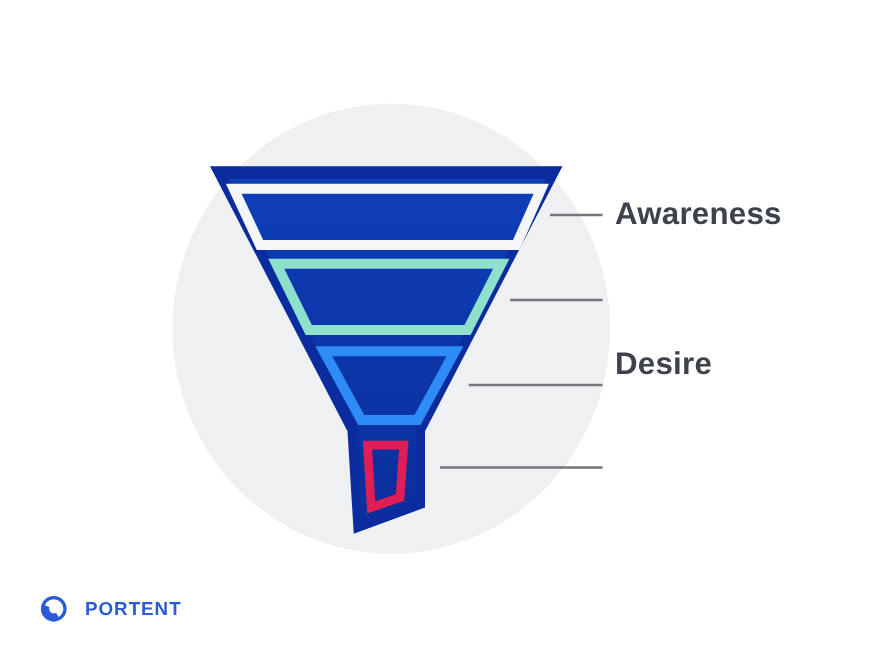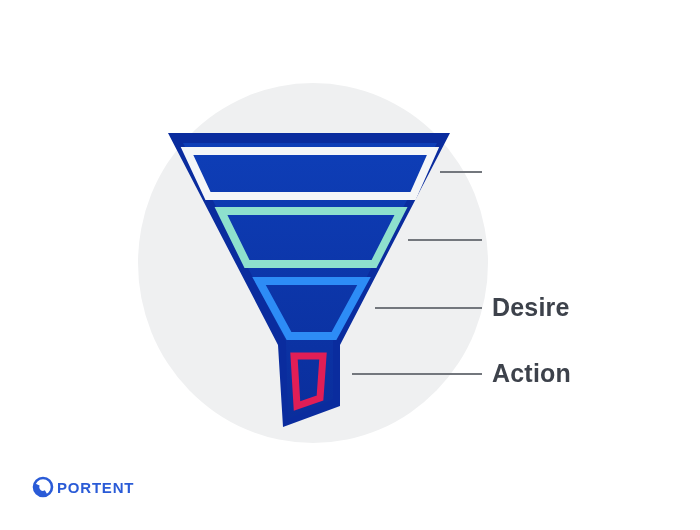--- a/index.html
+++ b/index.html
@@ -21,30 +21,30 @@
     left: 492px;
     transform: translateY(-52%);
     font-size: 25px;
     font-weight: 700;
     color: #3D424B;
     letter-spacing: 0.2px;
     white-space: nowrap;
   }
   .label-awareness { top: 172px; }
   .label-interest  { top: 240px; }
-  .label-desire    { top: 308px; }
+  .label-desire    { top: 292px; }
   .label-action    { top: 374px; }
 
   .logo {
     position: absolute;
     left: 30px;
     top: 474px;
     display: flex;
     align-items: center;
-    gap: 1px;
+    gap: 12px;
   }
   .logo-text {
     font-size: 15px;
     font-weight: 700;
     letter-spacing: 0.8px;
     color: #2A5BD7;
   }
 </style>
 </head>
 <body>
@@ -72,22 +72,22 @@
     <polygon points="259,281 364,281 334,336 289,336" fill="none" stroke-width="8" stroke="#2D8CF6"></polygon>
 
     <polygon points="294,356 323,356 320,398 297,406" fill="none" stroke-width="7" stroke="#E01E56"></polygon>
 
     <line x1="440" y1="172" x2="482" y2="172" stroke-width="2" stroke="#73777D"></line>
     <line x1="408" y1="240" x2="482" y2="240" stroke-width="2" stroke="#73777D"></line>
     <line x1="375" y1="308" x2="482" y2="308" stroke-width="2" stroke="#73777D"></line>
     <line x1="352" y1="374" x2="482" y2="374" stroke-width="2" stroke="#73777D"></line>
   </svg>
 
+  <div class="stage-label label-awareness">Awareness</div>
   <div class="stage-label label-desire">Desire</div>
-  <div class="stage-label label-action">Action</div>
 
   <div class="logo">
     <svg width="26" height="26" viewBox="0 0 26 26" xmlns="http://www.w3.org/2000/svg">
       <circle cx="13" cy="13" r="9" fill="none" stroke-width="2.6" stroke="#2A5BD7"></circle>
       <circle cx="13" cy="13" r="6.5" fill="none" stroke-width="5.5" stroke-dasharray="15.9 24.9" transform="rotate(60 13 13)" stroke="#2A5BD7"></circle>
     </svg>
     <span class="logo-text">PORTENT</span>
   </div>
 
 </div>

